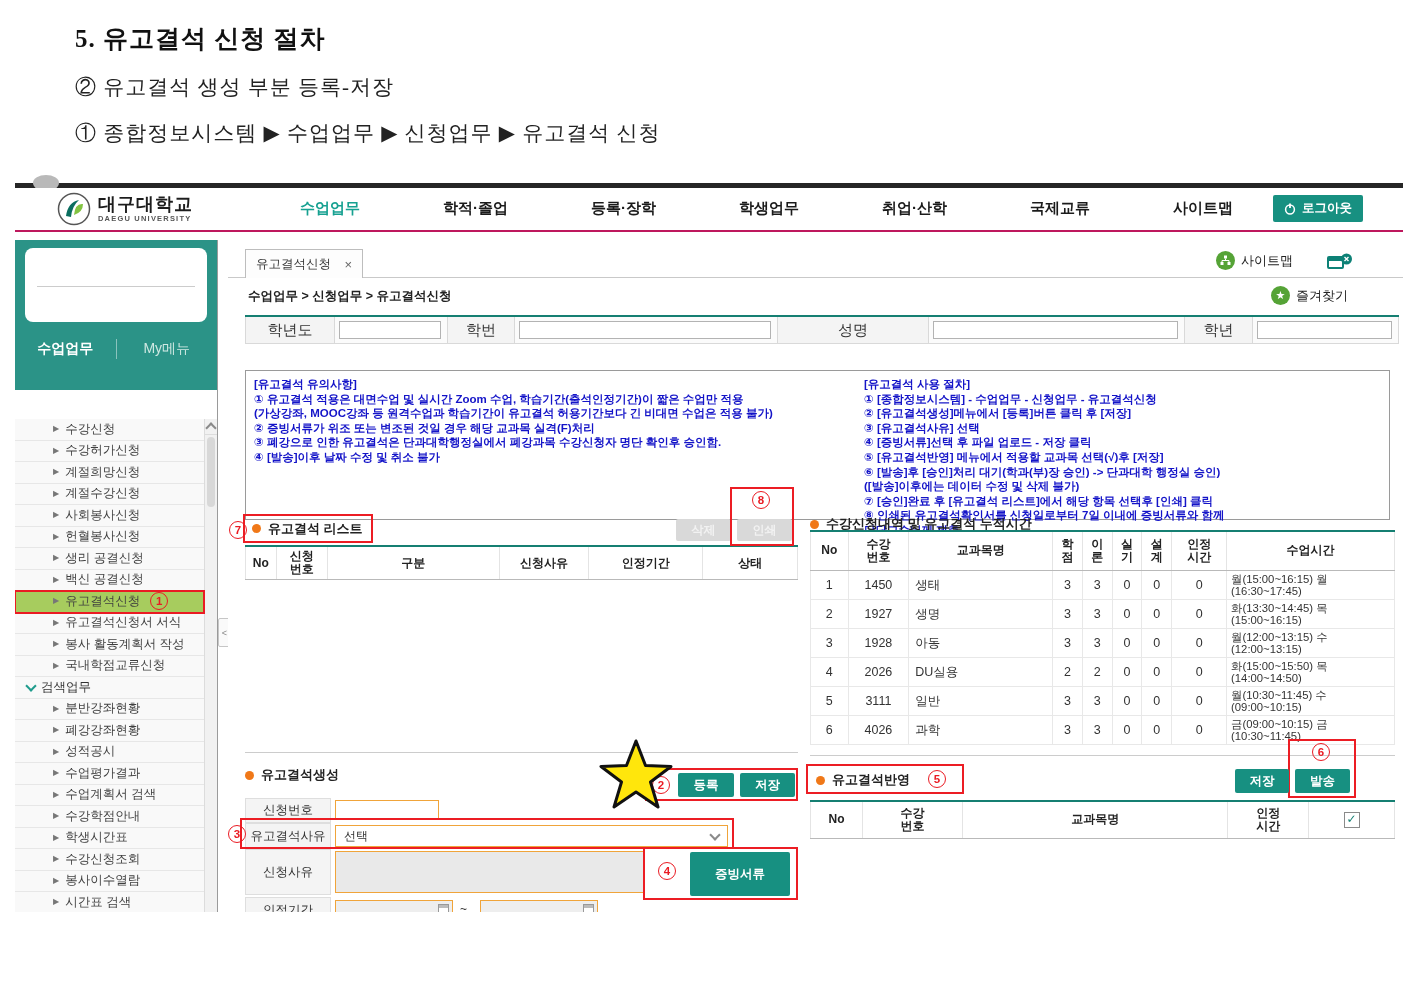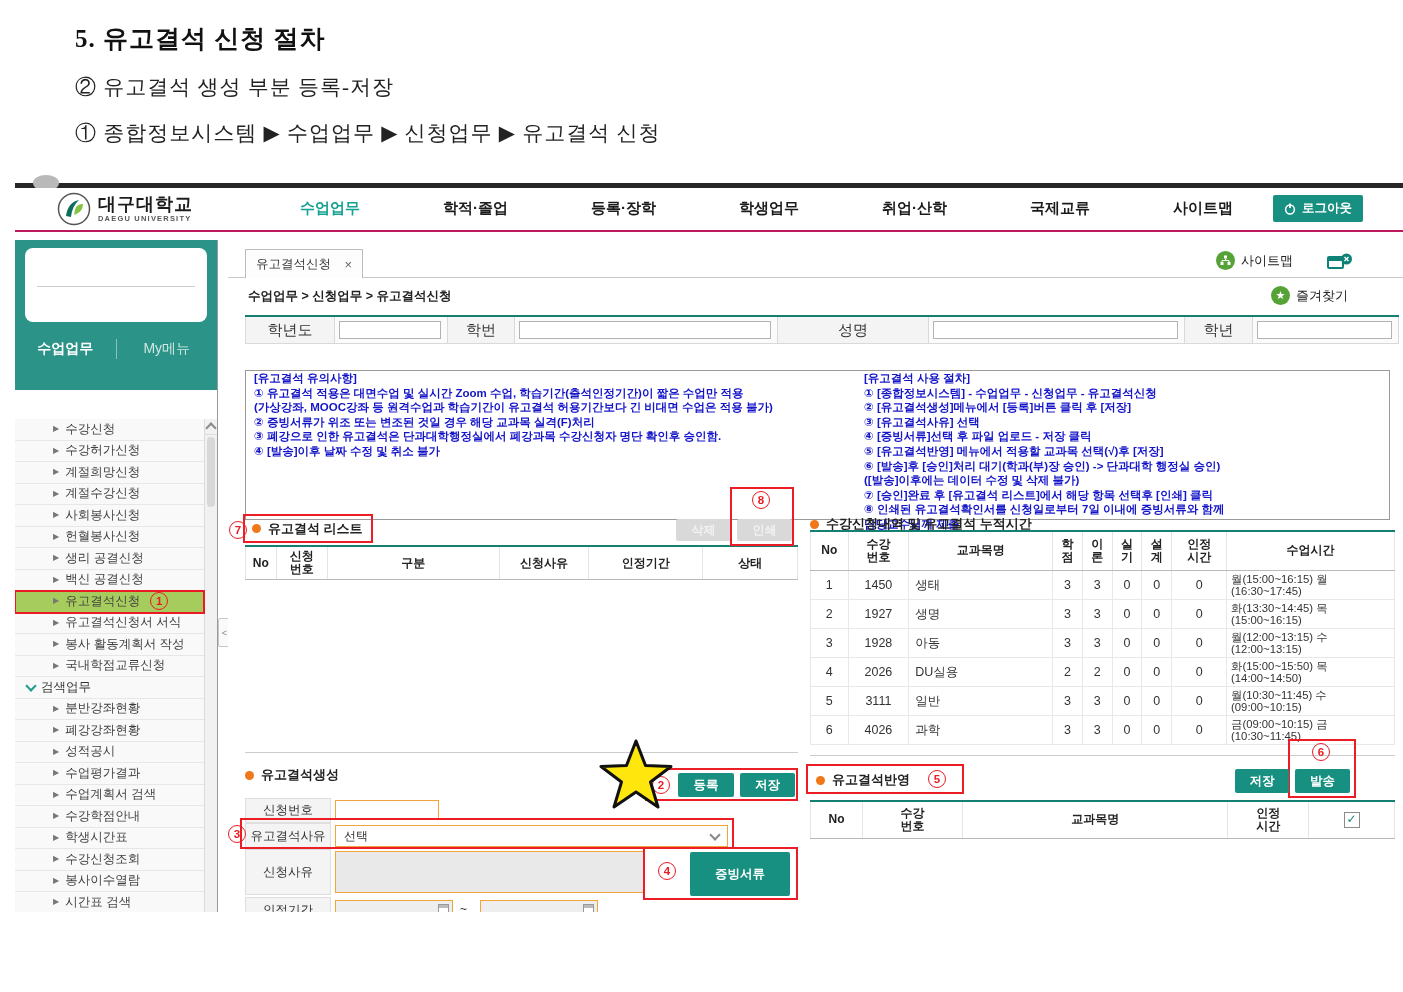--- a/index.html
+++ b/index.html
@@ -71,21 +71,21 @@
 
   
   .student-form{position:absolute;left:17px;top:75px;border-top:2px solid #157f72;border-collapse:collapse;background:#fbfbfb;}
   .student-form td{border:1px solid #d9d9d9;height:26px;padding:0;}
   .student-form td.lab{background:#f4f4f4;text-align:center;font-size:15px;color:#333;}
   .student-form input{width:calc(100% - 10px);height:18px;margin:0 4px;border:1px solid #b3b3b3;font-size:12px;
     font-family:inherit;text-align:center;display:block;box-sizing:border-box;}
 
   
   .notice-box{position:absolute;left:17px;top:130px;width:1145px;height:150px;border:1px solid #9a9a9a;background:#fff;box-sizing:border-box;}
-  .notice{position:absolute;top:0;font-size:11.5px;font-weight:bold;color:#1414c8;line-height:14.6px;white-space:pre-line;}
+  .notice{position:absolute;top:6px;font-size:11.5px;font-weight:bold;color:#1414c8;line-height:14.6px;white-space:pre-line;}
   .notice .nt{display:block;}
   .notice-l{left:8px;width:600px;}
   .notice-r{left:618px;width:522px;}
 
   
   .rnum{display:inline-flex;align-items:center;justify-content:center;width:18px;height:18px;border:1.7px solid #ea1b23;
     border-radius:50%;color:#ea1b23;font-size:11.5px;font-weight:bold;box-sizing:border-box;background:transparent;flex:none;}
   .redbox{position:absolute;border:2.5px solid #ec1d24;box-sizing:border-box;z-index:4;pointer-events:none;}
 
   .sec-title{display:flex;align-items:center;gap:7px;font-size:13px;font-weight:bold;color:#222;}

